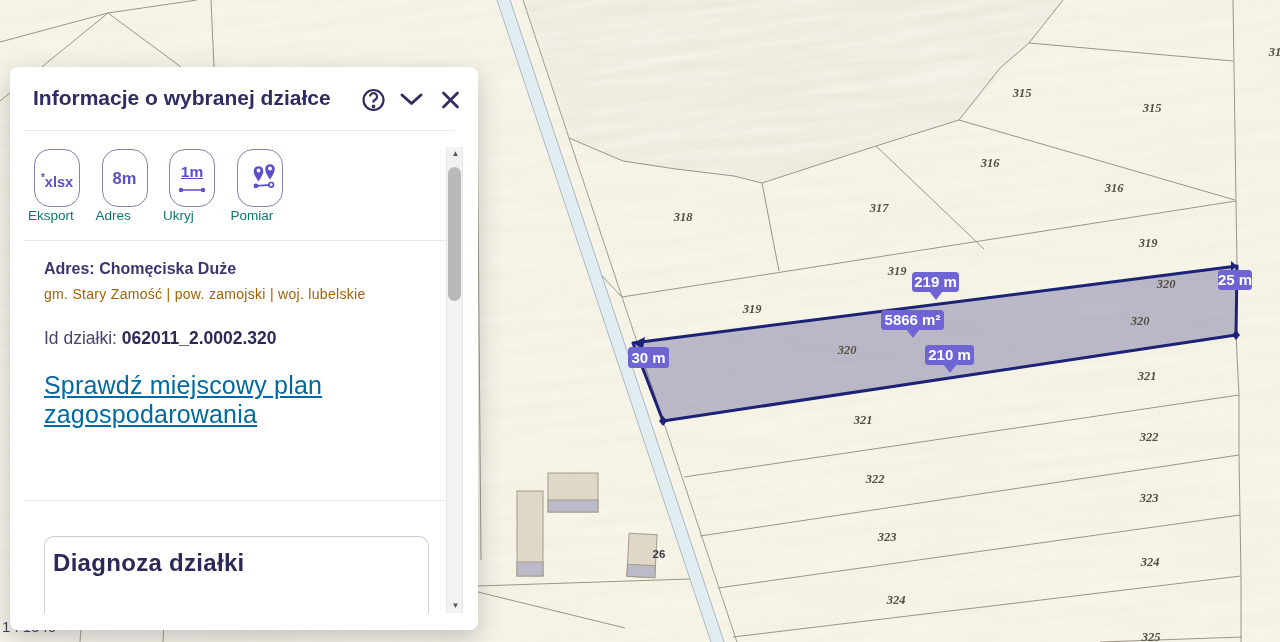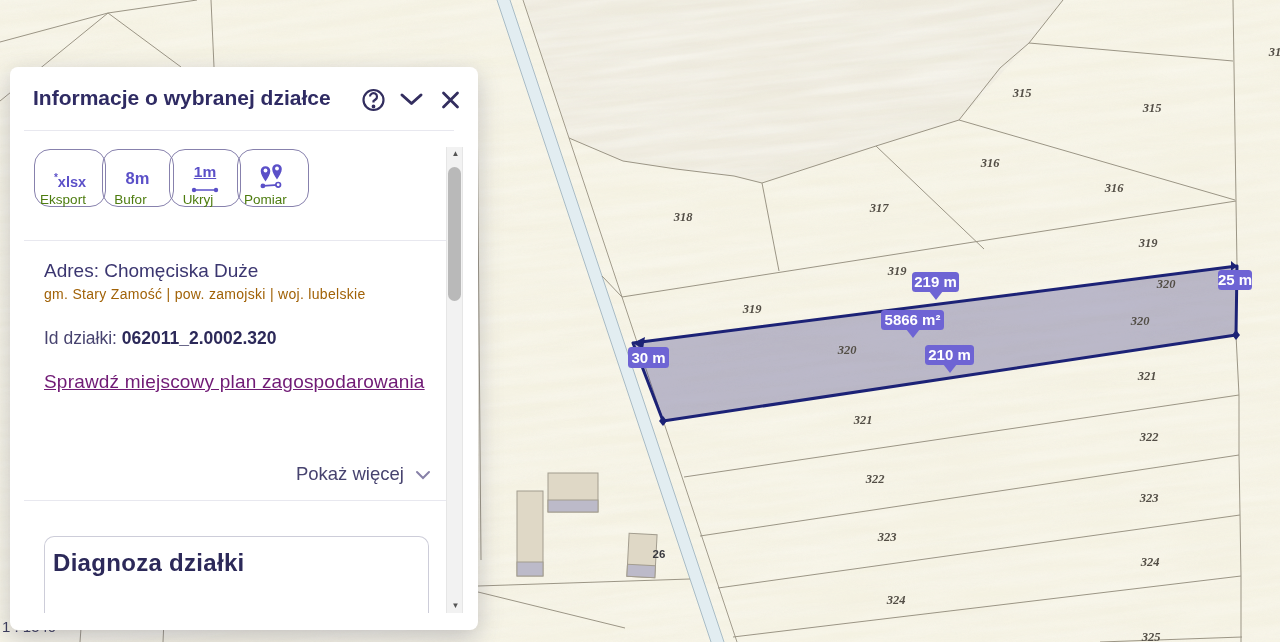--- a/index.html
+++ b/index.html
@@ -3,28 +3,28 @@
 <meta charset="utf-8">
 <style>
   html,body{margin:0;padding:0;}
   #stage{position:relative;width:1280px;height:642px;overflow:hidden;background:#f4f1e1;font-family:"Liberation Sans",sans-serif;}
   #map{position:absolute;left:0;top:0;}
   #scaletxt{position:absolute;left:2px;top:618px;font-size:15px;color:#3c3c5c;z-index:1;}
   #panel{position:absolute;left:10px;top:67px;width:468px;height:563px;background:#ffffff;border-radius:8px;overflow:hidden;
          box-shadow:0 8px 24px rgba(70,70,100,0.28);z-index:2;}
   .ttl{position:absolute;left:23px;top:19px;font-size:21px;font-weight:700;color:#2f2b63;letter-spacing:0px;}
   .div{position:absolute;left:14px;right:24px;height:1px;background:#e8e8ef;}
-  .btn{position:absolute;top:82px;width:72px;height:58px;border:1px solid #8781ad;border-radius:16px;box-sizing:border-box;
+  .btn{position:absolute;top:82px;width:46px;height:58px;border:1px solid #8781ad;border-radius:16px;box-sizing:border-box;
        color:#5b50c8;font-weight:700;text-align:center;}
-  .blab{position:absolute;top:125px;font-size:13.5px;color:#4d7c0f;text-align:center;width:70px;}
-  .adres{position:absolute;left:34px;top:193px;font-size:19px;font-weight:400;color:#3b3670;}
+  .blab{position:absolute;top:141px;font-size:13.5px;color:#0f766e;width:70px;}
+  .adres{position:absolute;left:34px;top:193px;font-size:16px;font-weight:700;color:#3b3670;}
   .gmin{position:absolute;left:34px;top:219px;font-size:14px;letter-spacing:0.3px;color:#a16207;}
   .idrow{position:absolute;left:34px;top:261px;font-size:17.5px;color:#47436f;}
   .idrow b{color:#2c2959;}
-  .lnk{position:absolute;left:34px;font-size:19px;letter-spacing:0.2px;color:#701a75;text-decoration:underline;}
+  .lnk{position:absolute;left:34px;font-size:25px;letter-spacing:0.2px;color:#0369a1;text-decoration:underline;}
   .pokaz{position:absolute;left:0;top:396px;width:421px;text-align:right;font-size:18.5px;color:#47436f;}
   .dbox{position:absolute;left:34px;top:469px;width:385px;height:77px;border:1px solid #cdcdd9;border-bottom:none;border-radius:10px 10px 0 0;box-sizing:border-box;}
   .dhead{position:absolute;left:43px;top:482px;font-size:24px;letter-spacing:0.3px;font-weight:700;color:#2c2959;}
   .dbody{position:absolute;left:43px;top:520px;font-size:19px;letter-spacing:0.2px;color:#47436f;}
   
   .sb-track{position:absolute;left:436px;top:80px;width:17px;height:466px;background:#f2f2f2;border-left:1px solid #e6e6e6;border-right:1px solid #e6e6e6;box-sizing:border-box;}
   .sb-thumb{position:absolute;left:438px;top:100px;width:13px;height:134px;background:#b9b9b9;border-radius:7px;}
 </style>
 </head>
 <body>
@@ -206,33 +206,28 @@
           <path d="M32,29.5 C29.5,25.5 27.2,22.5 27.2,19 A4.8,4.8 0 1 1 36.8,19 C36.8,22.5 34.5,25.5 32,29.5 Z"></path>
           <circle cx="17.9" cy="35.9" r="2.4"></circle>
         </g>
         <circle cx="20.5" cy="20.5" r="1.9" fill="#ffffff"></circle>
         <circle cx="32" cy="18.5" r="1.9" fill="#ffffff"></circle>
         <line x1="17.9" y1="35.9" x2="33.2" y2="34.8" stroke="#5b50c8" stroke-width="1.8"></line>
         <circle cx="33.2" cy="34.8" r="2.3" fill="#ffffff" stroke="#5b50c8" stroke-width="1.7"></circle>
       </svg>
     </div>
     <div class="blab" style="left:18px;">Eksport</div>
-    <div class="blab" style="left:85.5px;">Bufor</div>
+    <div class="blab" style="left:85.5px;">Adres</div>
     <div class="blab" style="left:153px;">Ukryj</div>
     <div class="blab" style="left:220.5px;">Pomiar</div>
     <div class="div" style="top:173px;"></div>
     <div class="adres">Adres: Chomęciska Duże</div>
     <div class="gmin">gm. Stary Zamość | pow. zamojski | woj. lubelskie</div>
     <div class="idrow">Id działki: <b>062011_2.0002.320</b></div>
     <div class="lnk" style="top:304px;">Sprawdź miejscowy plan zagospodarowania</div>
-    <div class="pokaz">Pokaż więcej
-      <svg width="16" height="10" viewBox="0 0 16 10" style="margin-left:6px;">
-          <path d="M2,2 l6,6 l6,-6" stroke="#8781a8" stroke-width="2" fill="none" stroke-linecap="round"></path>
-        </svg>
-    </div>
     <div class="div" style="top:433px;"></div>
     <div class="dbox"></div>
     <div class="dhead">Diagnoza działki</div>
     <div class="sb-track">
       <div style="position:absolute;left:0;top:0;width:17px;height:14px;text-align:center;font-size:8px;color:#555;line-height:14px;">▲</div>
       <div style="position:absolute;left:0;bottom:0;width:17px;height:14px;text-align:center;font-size:8px;color:#555;line-height:14px;">▼</div>
     </div>
     <div class="sb-thumb"></div>
   </div>
 </div>

